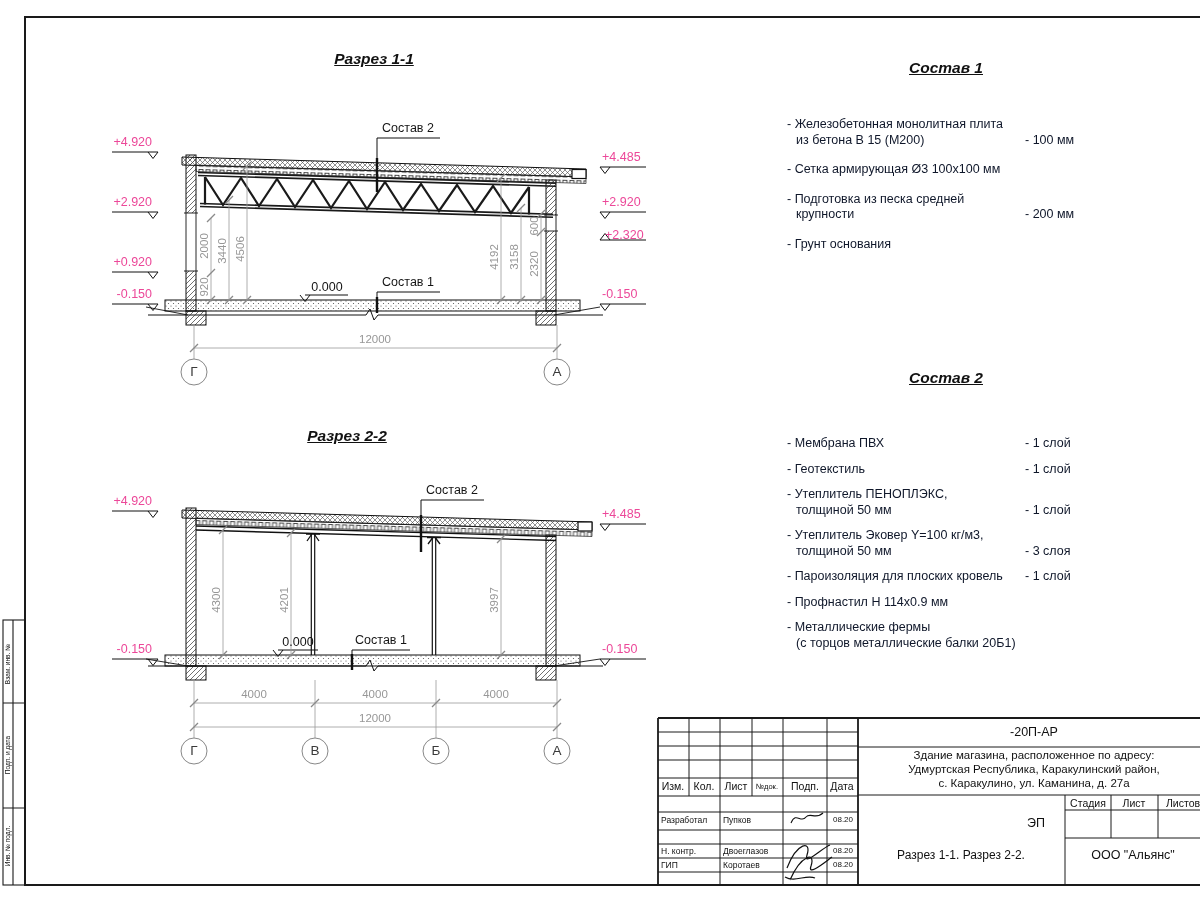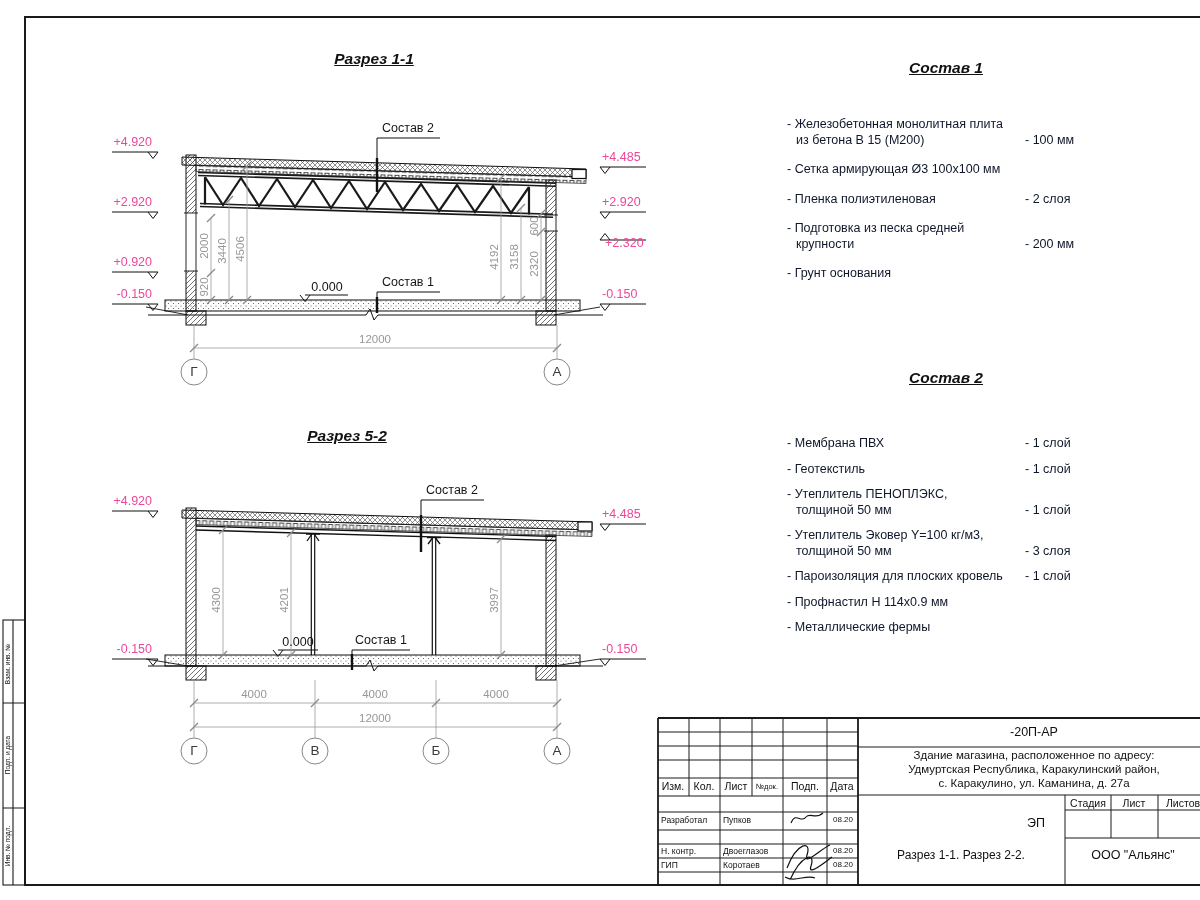--- a/index.html
+++ b/index.html
@@ -207,38 +207,38 @@
     </g>
   </svg>
 
   <div class="t sec-title ctr" style="left:374px;top:51px">Разрез 1-1</div>
   <div class="t elev" style="left:98px;top:136px;width:54px;text-align:right">+4.920</div>
   <div class="t elev" style="left:98px;top:196px;width:54px;text-align:right">+2.920</div>
   <div class="t elev" style="left:98px;top:256px;width:54px;text-align:right">+0.920</div>
   <div class="t elev" style="left:98px;top:288px;width:54px;text-align:right">-0.150</div>
   <div class="t elev" style="left:602px;top:151px">+4.485</div>
   <div class="t elev" style="left:602px;top:196px">+2.920</div>
-  <div class="t elev" style="left:605px;top:237px">+2.320</div>
+  <div class="t elev" style="left:605px;top:229px">+2.320</div>
   <div class="t elev" style="left:602px;top:288px">-0.150</div>
   <div class="t dim rot" style="left:205px;top:287px">920</div>
   <div class="t dim rot" style="left:205px;top:246px">2000</div>
   <div class="t dim rot" style="left:223px;top:251px">3440</div>
   <div class="t dim rot" style="left:241px;top:249px">4506</div>
   <div class="t dim rot" style="left:495px;top:257px">4192</div>
   <div class="t dim rot" style="left:515px;top:257px">3158</div>
   <div class="t dim rot" style="left:535px;top:264px">2320</div>
   <div class="t dim rot" style="left:535px;top:226px">600</div>
   <div class="t ctr" style="left:408px;top:122px">Состав 2</div>
   <div class="t ctr" style="left:408px;top:276px">Состав 1</div>
   <div class="t ctr" style="left:327px;top:281px">0.000</div>
   <div class="t dim ctr" style="left:375px;top:334px">12000</div>
   <div class="t axl cc" style="left:194px;top:372px">Г</div>
   <div class="t axl cc" style="left:557px;top:372px">А</div>
 
-  <div class="t sec-title ctr" style="left:347px;top:428px">Разрез 5-2</div>
+  <div class="t sec-title ctr" style="left:347px;top:428px">Разрез 2-2</div>
   <div class="t elev" style="left:98px;top:495px;width:54px;text-align:right">+4.920</div>
   <div class="t elev" style="left:98px;top:643px;width:54px;text-align:right">-0.150</div>
   <div class="t elev" style="left:602px;top:508px">+4.485</div>
   <div class="t elev" style="left:602px;top:643px">-0.150</div>
   <div class="t dim rot" style="left:217px;top:600px">4300</div>
   <div class="t dim rot" style="left:285px;top:600px">4201</div>
   <div class="t dim rot" style="left:495px;top:600px">3997</div>
   <div class="t ctr" style="left:452px;top:484px">Состав 2</div>
   <div class="t ctr" style="left:381px;top:634px">Состав 1</div>
   <div class="t ctr" style="left:298px;top:636px">0.000</div>
@@ -261,26 +261,20 @@
       <div class="s-val">- 100 мм</div>
     </div>
     <div class="s-item">
       <div class="s-name">
           <div>- Сетка армирующая Ø3 100х100 мм</div>
         </div>
       <div class="s-val"></div>
     </div>
     <div class="s-item">
       <div class="s-name">
-          <div>- Пленка полиэтиленовая</div>
-        </div>
-      <div class="s-val">-  2 слоя</div>
-    </div>
-    <div class="s-item">
-      <div class="s-name">
           <div>- Подготовка из песка средней</div>
           <div class="s-l2">крупности</div>
         </div>
       <div class="s-val">- 200 мм</div>
     </div>
     <div class="s-item">
       <div class="s-name">
           <div>- Грунт основания</div>
         </div>
     </div>
@@ -321,20 +315,21 @@
       <div class="s-val">- 1 слой</div>
     </div>
     <div class="s-item">
       <div class="s-name">
           <div>- Профнастил Н 114х0.9 мм</div>
         </div>
     </div>
     <div class="s-item">
       <div class="s-name" style="width:300px">
           <div>- Металлические фермы</div>
+          <div class="s-l2">(с торцов металлические балки 20Б1)</div>
         </div>
     </div>
   </div>
 
   <div class="tbt" style="left:1034px;top:726px;font-size:12.5px;transform:translateX(-50%)">-20П-АР</div>
   <div class="tbt" style="left:1034px;top:750px;font-size:11.5px;transform:translateX(-50%)">Здание магазина, расположенное по адресу:</div>
   <div class="tbt" style="left:1034px;top:764px;font-size:11.5px;transform:translateX(-50%)">Удмуртская Республика, Каракулинский район,</div>
   <div class="tbt" style="left:1034px;top:778px;font-size:11.5px;transform:translateX(-50%)">с. Каракулино, ул. Каманина, д. 27а</div>
 
   <div class="tbt" style="left:673px;top:781px;font-size:10.5px;transform:translateX(-50%)">Изм.</div>

